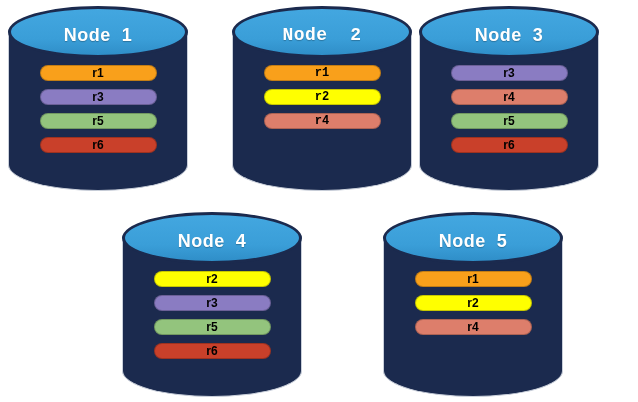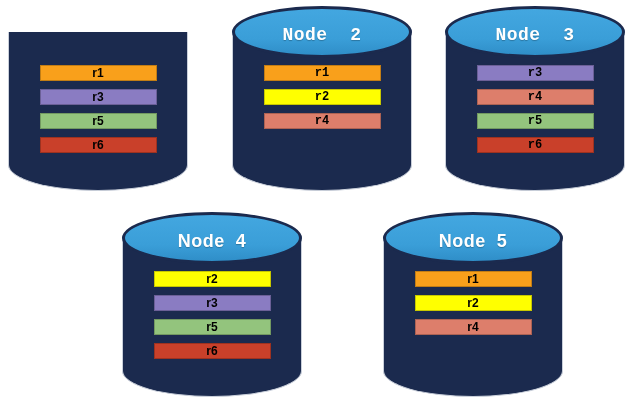--- a/index.html
+++ b/index.html
@@ -14,21 +14,21 @@
   }
 
   
   .node {
     position: absolute;
     width: 180px;
     height: 185px;
   }
   .node-1 { left: 8px;   top: 6px; }
   .node-2 { left: 232px; top: 6px; font-family: Liberation Mono, monospace; }
-  .node-3 { left: 445px; top: 6px; font-family: Liberation Mono, monospace; }
+  .node-3 { left: 419px; top: 6px; }
   .node-4 { left: 122px; top: 212px; }
   .node-5 { left: 347px; top: 212px; margin-left: 36px; }
 
   .cyl-body {
     position: absolute;
     left: 0; right: 0;
     top: 26px; bottom: 0;
     background: #1B2A4E;
     border: 1px solid #c9cfda;
     border-top: none;
@@ -63,37 +63,40 @@
     left: 0; right: 0;
     top: 59px;
     display: flex;
     flex-direction: column;
     align-items: center;
     gap: 8px;
   }
   .record-bar {
     width: 115px;
     height: 14px;
-    border-radius: 0;
+    border-radius: 8px;
     border: 1px solid rgba(0,0,0,0.22);
     box-sizing: content-box;
     color: #000000;
     font-size: 12px;
     font-weight: bold;
     line-height: 14px;
     text-align: center;
   }
 </style>
 </head>
 <body>
 
 <div class="canvas">
 
   <div class="node node-1">
     <div class="cyl-body"></div>
+    <div class="cyl-top">
+      <span class="node-title">Node  1</span>
+    </div>
     <div class="records">
         <div class="record-bar" style="background: rgb(249, 160, 27);">r1</div>
         <div class="record-bar" style="background: rgb(138, 124, 194);">r3</div>
         <div class="record-bar" style="background: rgb(147, 196, 125);">r5</div>
         <div class="record-bar" style="background: rgb(201, 64, 42);">r6</div>
       </div>
   </div>
 
   <div class="node node-2">
     <div class="cyl-body"></div>

